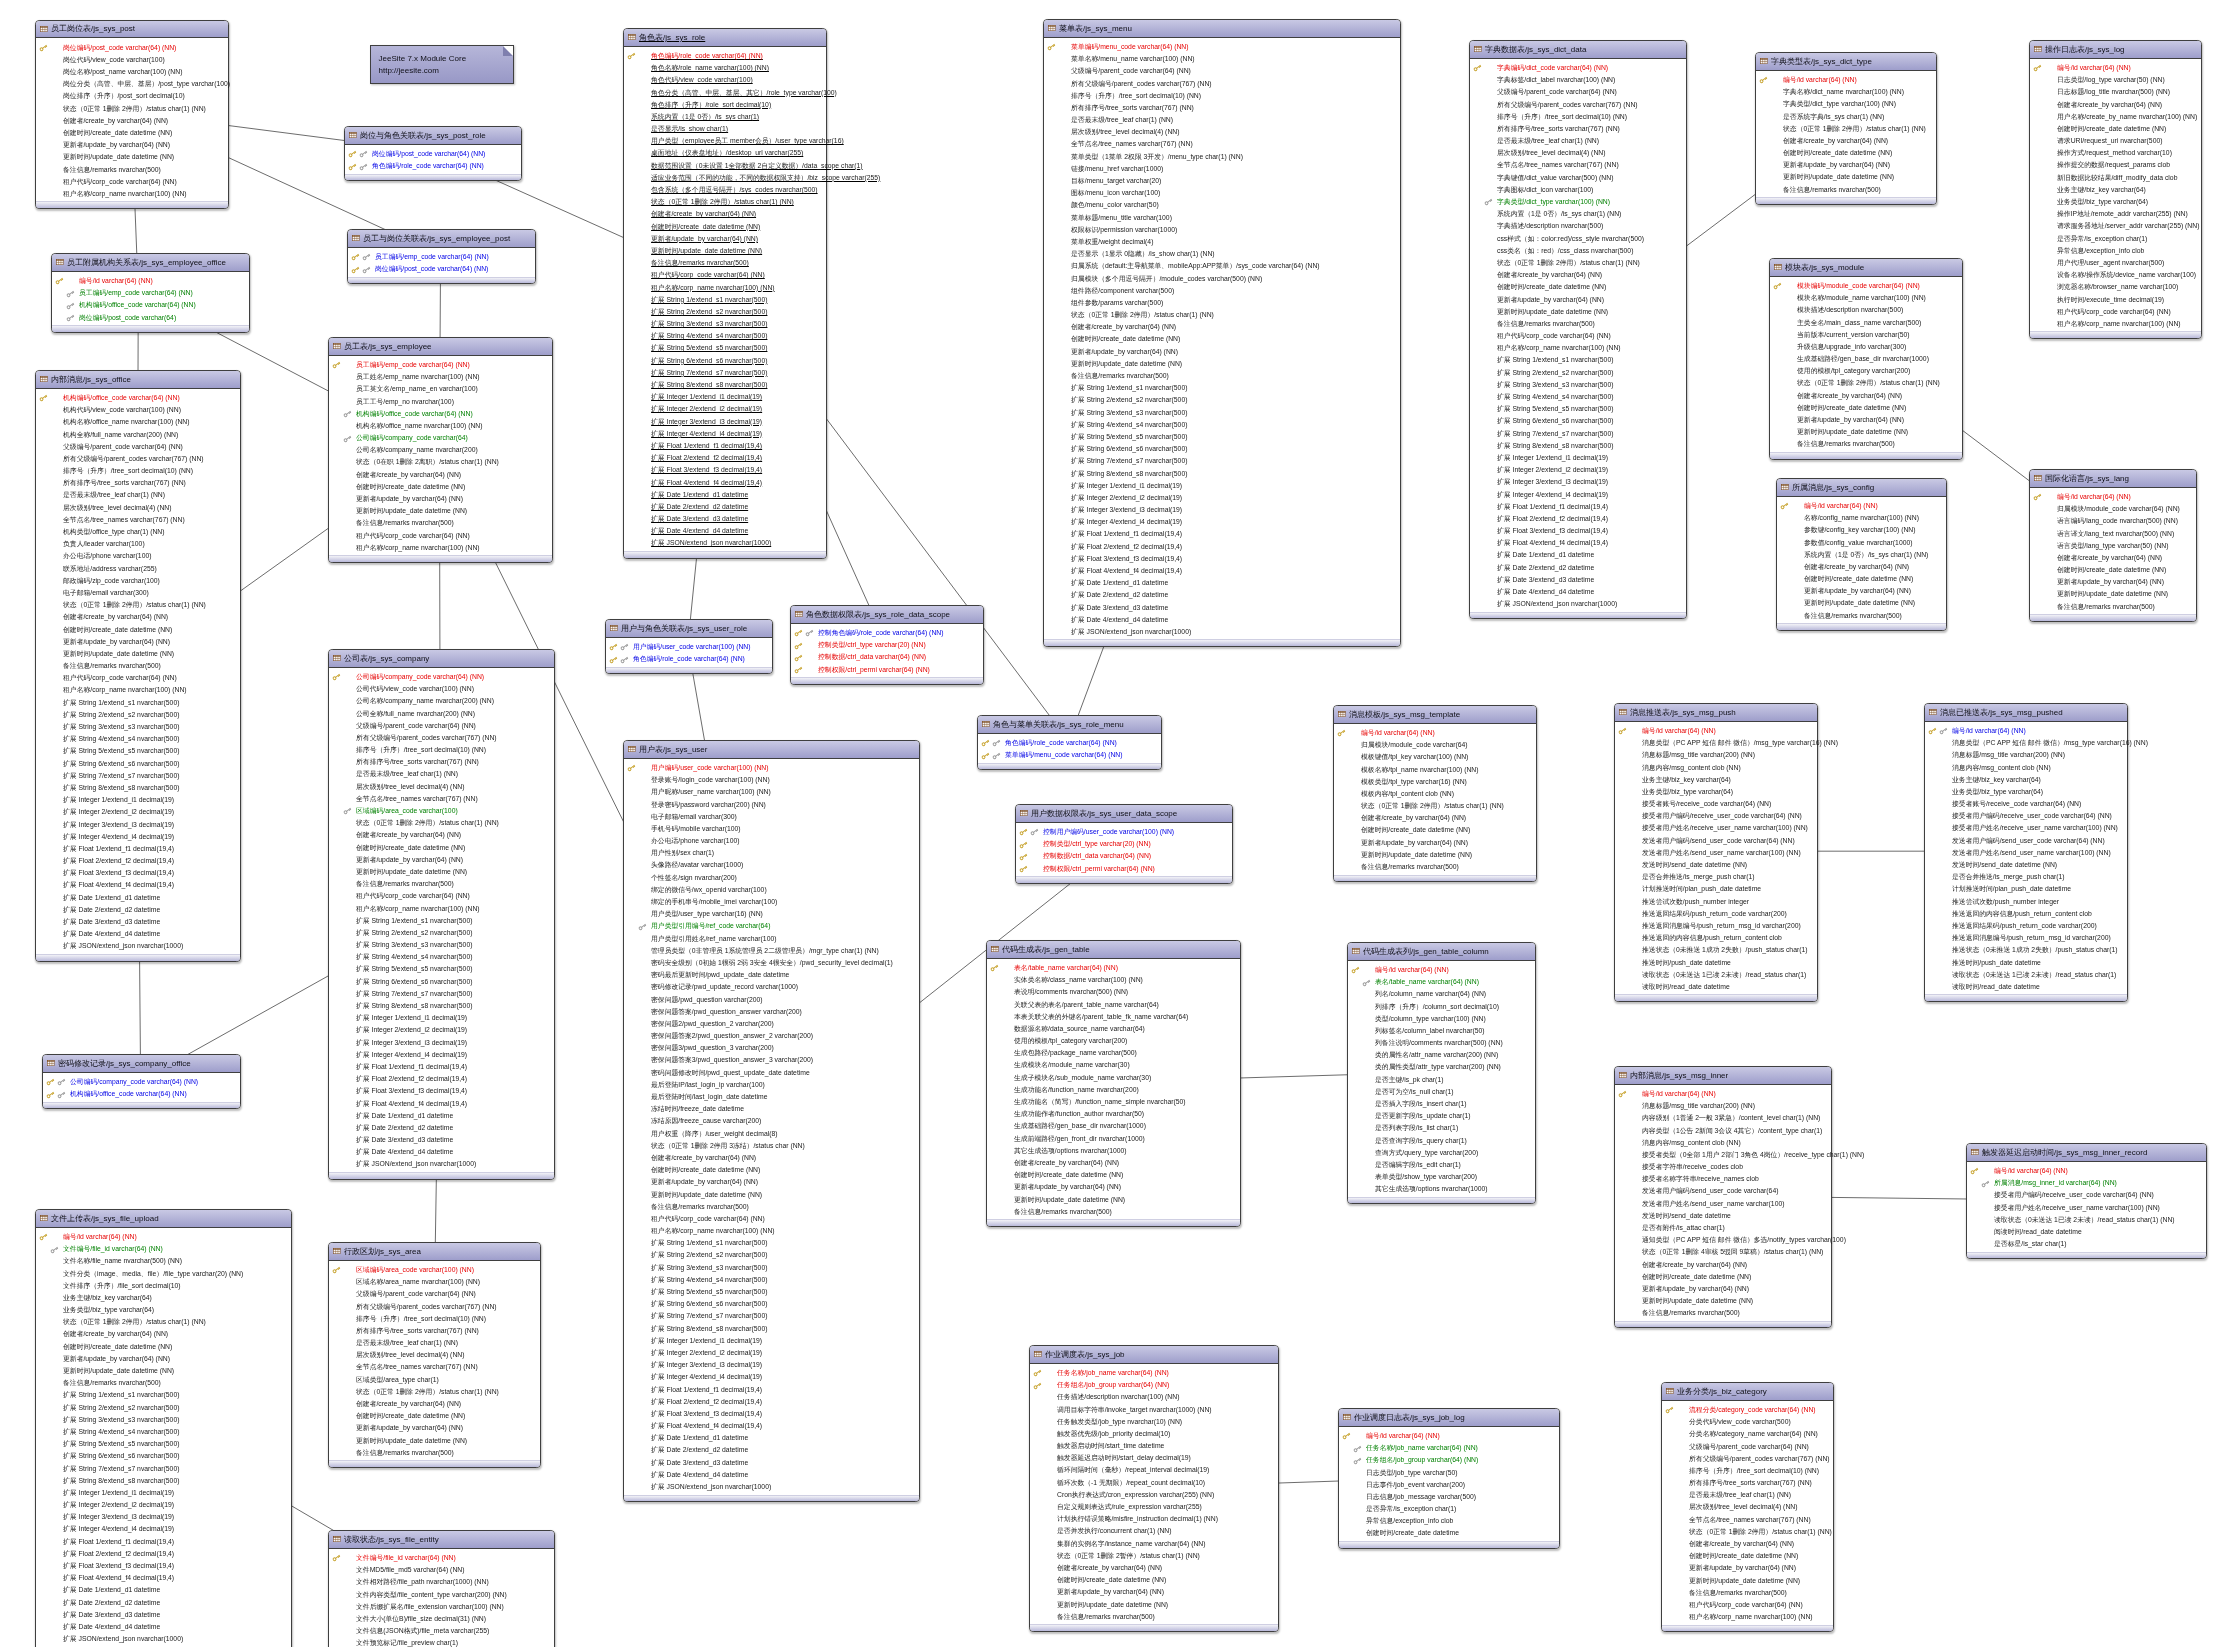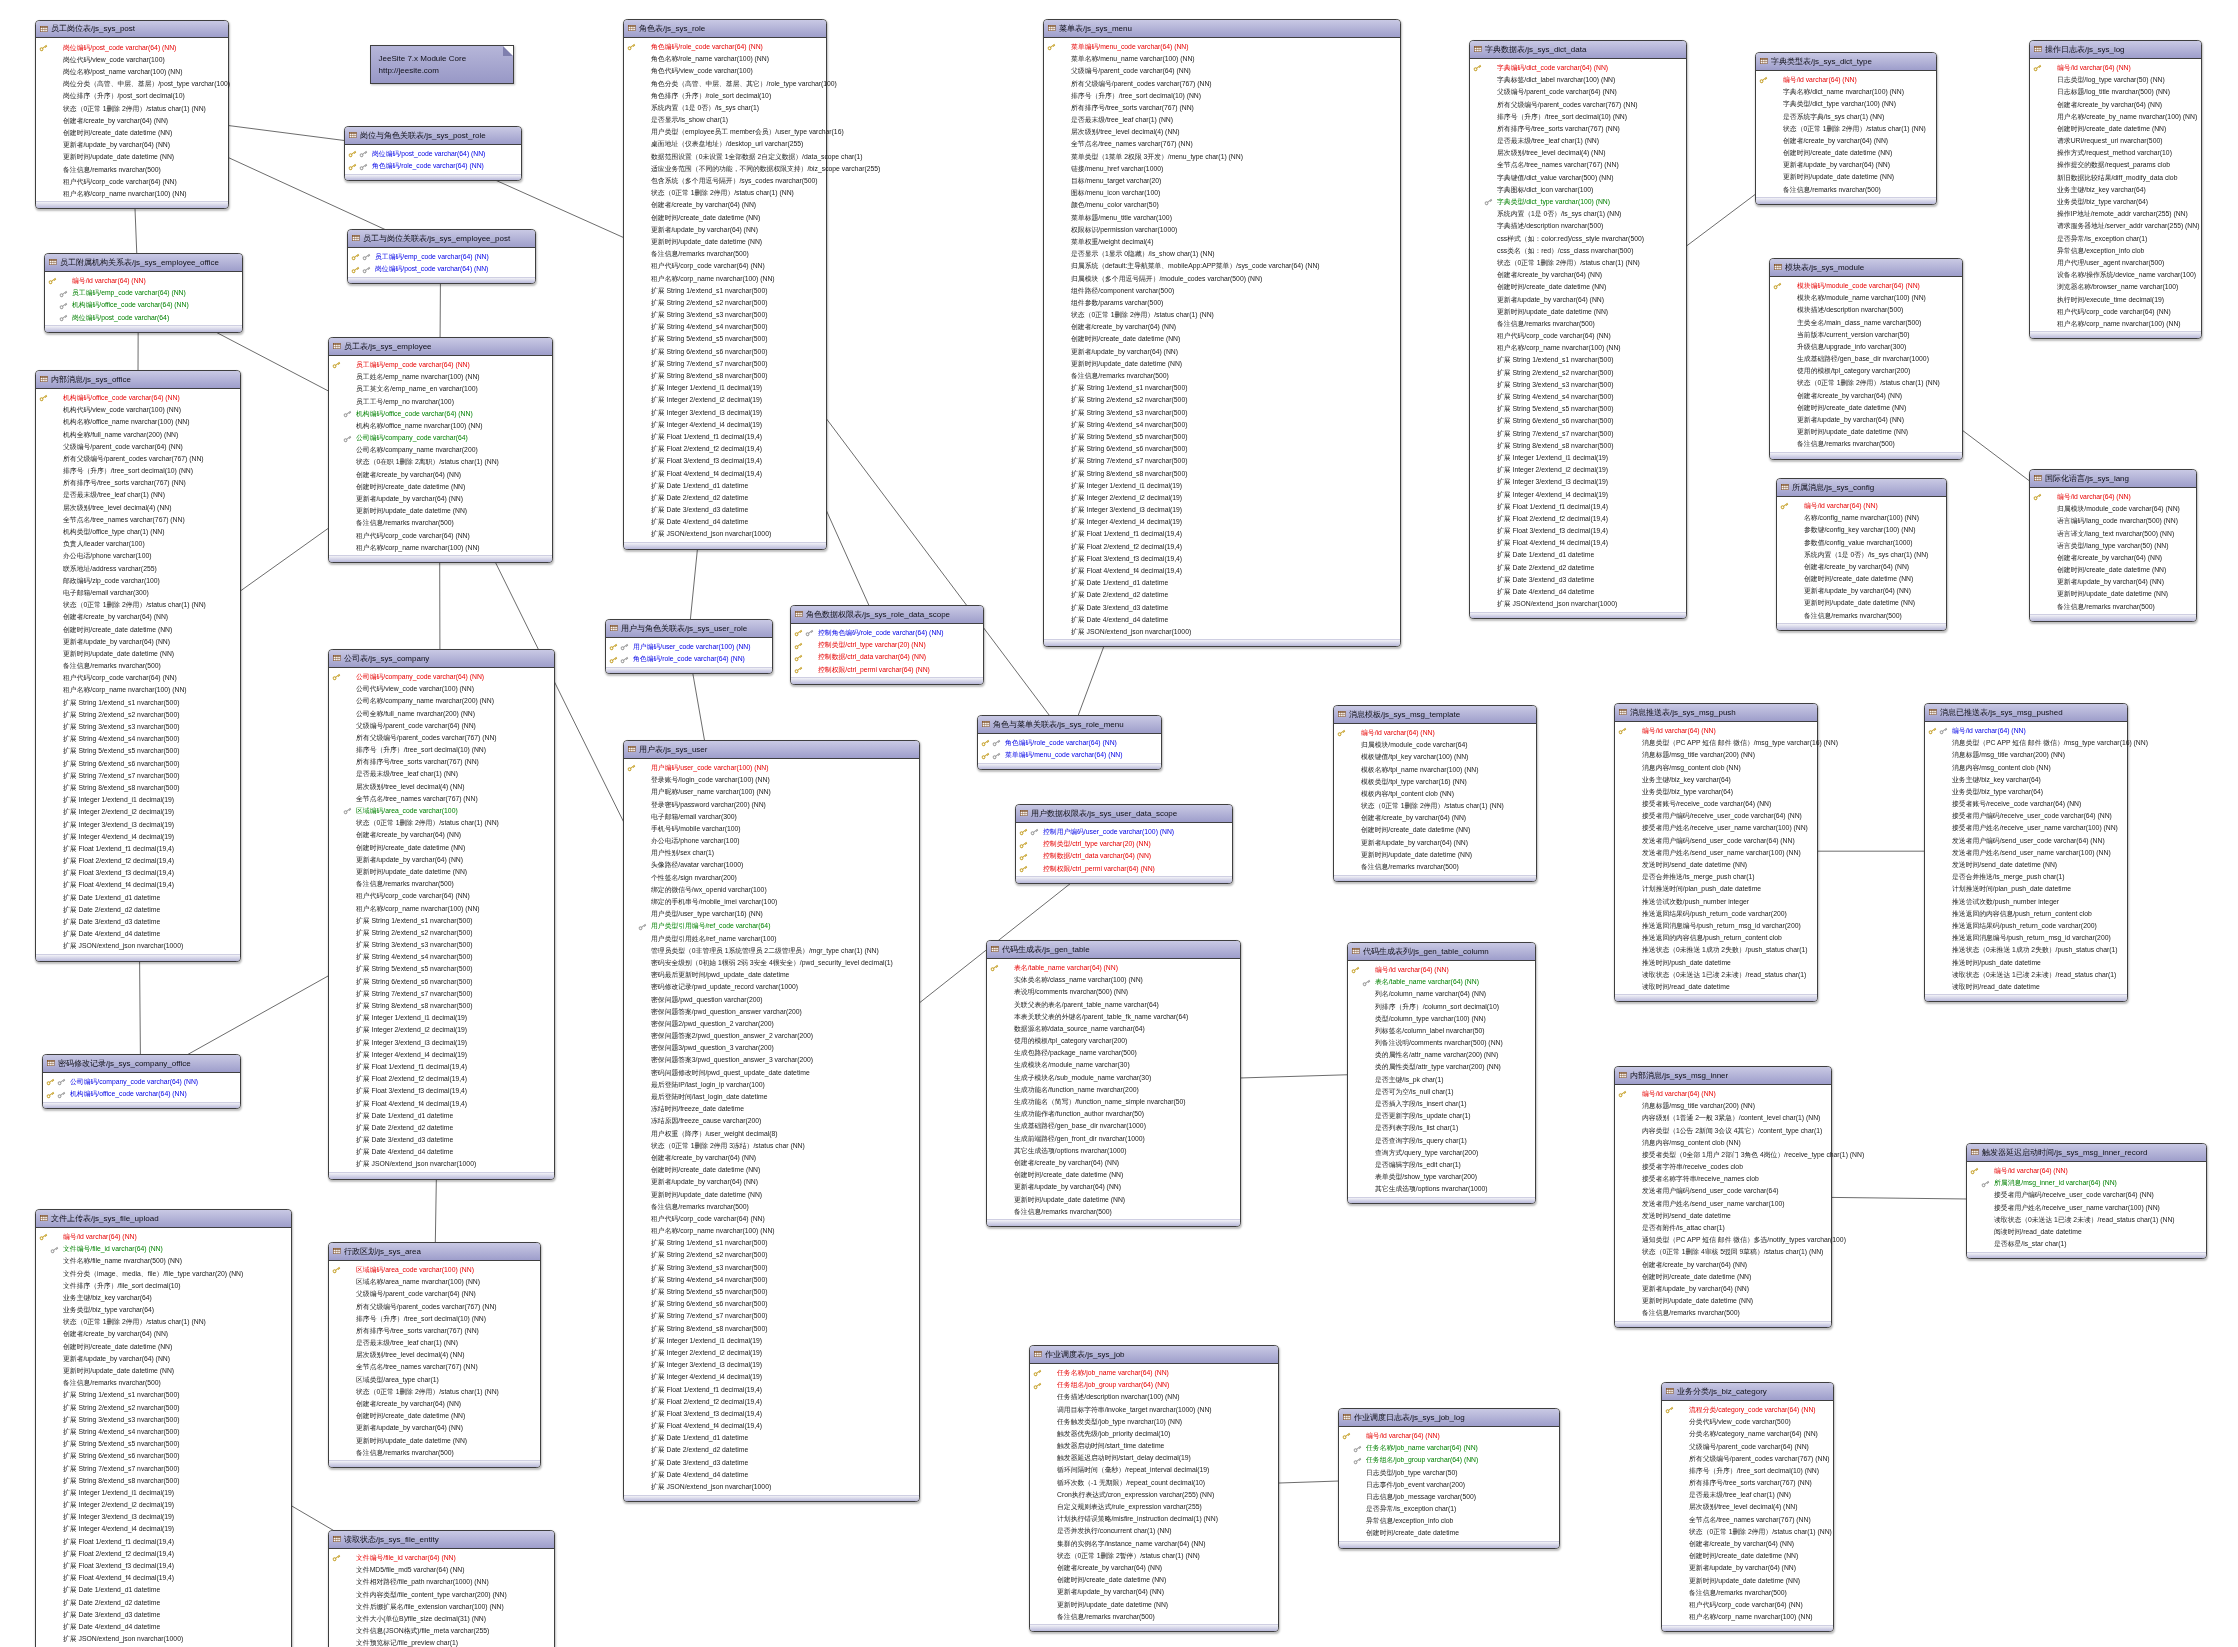--- a/index.html
+++ b/index.html
@@ -218,21 +218,21 @@
               <svg width="9" height="5.2" viewBox="0 0 19 11">
                 <circle cx="4" cy="5.5" r="3" fill="none" stroke="#9a9a9a" stroke-width="2"></circle>
                 <path d="M7 5.5 H18 M13 5.5 v3.4 M16 5.5 v3.4" fill="none" stroke="#9a9a9a" stroke-width="2"></path>
               </svg>
             </span>
             <span class="ftext" style="color: rgb(0, 0, 230);">岗位编码/post_code varchar(64) (NN)</span>
           </div>
         </div>
         <div class="entity-footer"></div>
       </div>
-      <div class="entity" style="left: 44px; top: 253px; width: 197px;">
+      <div class="entity" style="left: 51px; top: 253px; width: 197px;">
         <div class="entity-header">
           <svg width="7.5" height="6.1" viewBox="0 0 16 13" class="tbl-icon">
             <rect x="0.7" y="0.7" width="14.6" height="11.6" fill="#fdfdfd" stroke="#7a4a20" stroke-width="1.2"></rect>
             <rect x="0.7" y="0.7" width="14.6" height="3" fill="#d8cfc0" stroke="#7a4a20" stroke-width="1.2"></rect>
             <path d="M5.6 0.7 V12.3 M10.5 0.7 V12.3 M0.7 7.5 H15.3" stroke="#7a4a20" stroke-width="1"></path>
           </svg>
           <span>员工附属机构关系表/js_sys_employee_office</span>
         </div>
         <div class="entity-rows">
           <div class="frow">
@@ -1246,21 +1246,21 @@
             <span class="kslot"></span>
             <span class="ftext" style="color: rgb(26, 26, 26);">文件信息(JSON格式)/file_meta varchar(255)</span>
           </div>
           <div class="frow">
             <span class="kslot"></span>
             <span class="kslot"></span>
             <span class="ftext" style="color: rgb(26, 26, 26);">文件预览标记/file_preview char(1)</span>
           </div>
         </div>
       </div>
-      <div class="entity" style="left: 623px; top: 19px; width: 202px;">
+      <div class="entity" style="left: 623px; top: 28px; width: 202px; text-decoration: underline;">
         <div class="entity-header">
           <svg width="7.5" height="6.1" viewBox="0 0 16 13" class="tbl-icon">
             <rect x="0.7" y="0.7" width="14.6" height="11.6" fill="#fdfdfd" stroke="#7a4a20" stroke-width="1.2"></rect>
             <rect x="0.7" y="0.7" width="14.6" height="3" fill="#d8cfc0" stroke="#7a4a20" stroke-width="1.2"></rect>
             <path d="M5.6 0.7 V12.3 M10.5 0.7 V12.3 M0.7 7.5 H15.3" stroke="#7a4a20" stroke-width="1"></path>
           </svg>
           <span>角色表/js_sys_role</span>
         </div>
         <div class="entity-rows">
           <div class="frow">

